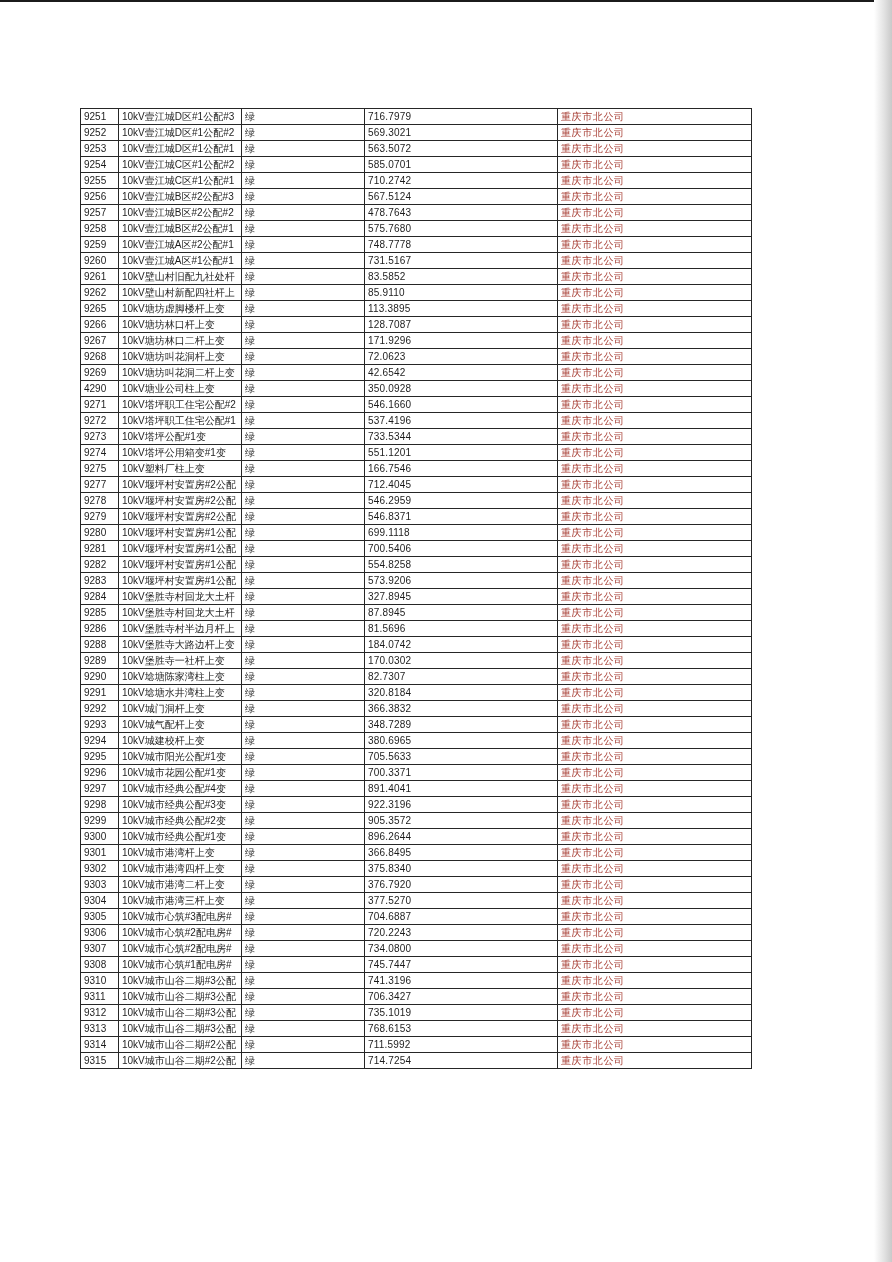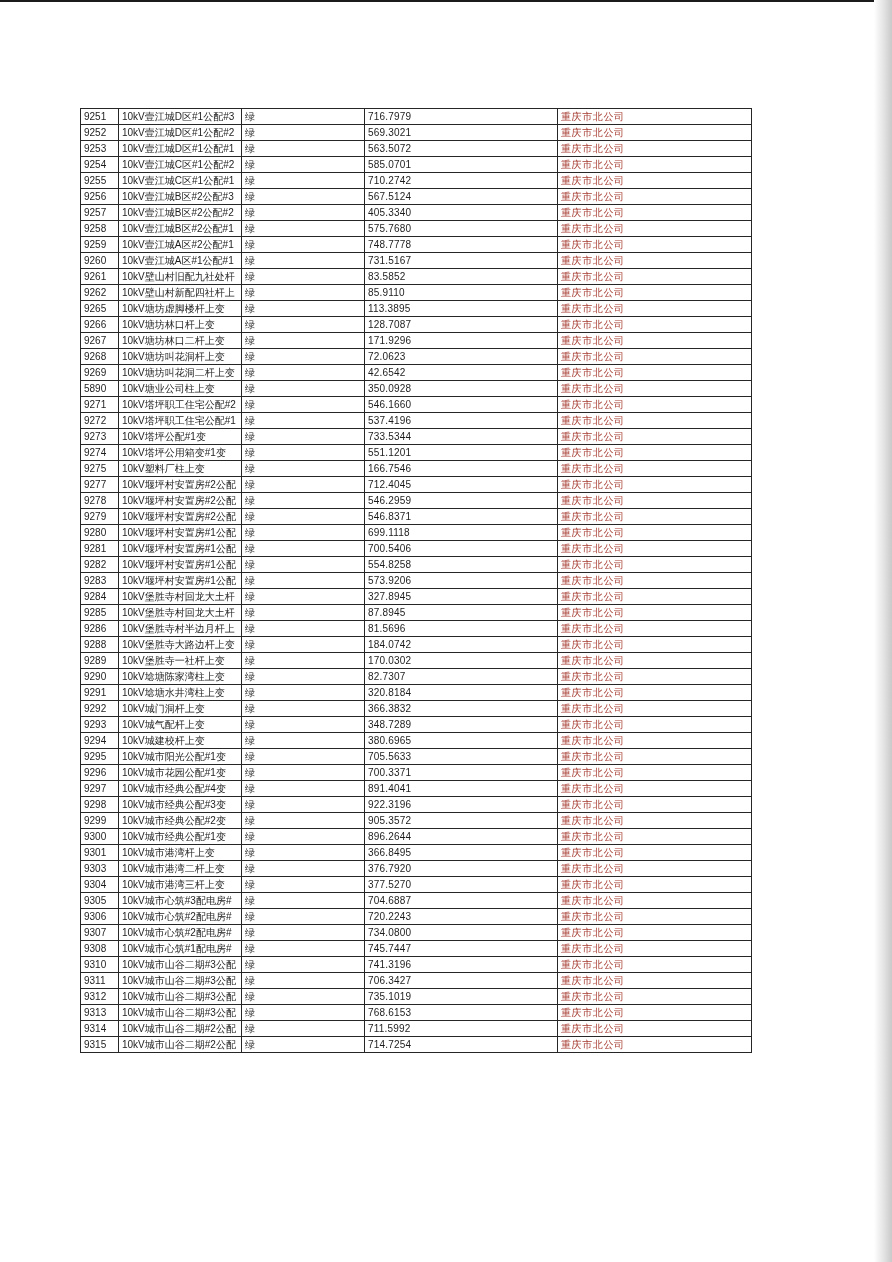--- a/index.html
+++ b/index.html
@@ -86,21 +86,21 @@
           <td class="c0">9256</td>
           <td class="c1">10kV壹江城B区#2公配#3</td>
           <td class="c2">绿</td>
           <td class="c3">567.5124</td>
           <td class="c4" style="color: rgb(166, 60, 50);">重庆市北公司</td>
         </tr>
         <tr>
           <td class="c0">9257</td>
           <td class="c1">10kV壹江城B区#2公配#2</td>
           <td class="c2">绿</td>
-          <td class="c3">405.3340</td>
+          <td class="c3">478.7643</td>
           <td class="c4" style="color: rgb(166, 60, 50);">重庆市北公司</td>
         </tr>
         <tr>
           <td class="c0">9258</td>
           <td class="c1">10kV壹江城B区#2公配#1</td>
           <td class="c2">绿</td>
           <td class="c3">575.7680</td>
           <td class="c4" style="color: rgb(166, 60, 50);">重庆市北公司</td>
         </tr>
         <tr>
@@ -160,21 +160,21 @@
           <td class="c4" style="color: rgb(166, 60, 50);">重庆市北公司</td>
         </tr>
         <tr>
           <td class="c0">9269</td>
           <td class="c1">10kV塘坊叫花洞二杆上变</td>
           <td class="c2">绿</td>
           <td class="c3">42.6542</td>
           <td class="c4" style="color: rgb(166, 60, 50);">重庆市北公司</td>
         </tr>
         <tr>
-          <td class="c0">5890</td>
+          <td class="c0">4290</td>
           <td class="c1">10kV塘业公司柱上变</td>
           <td class="c2">绿</td>
           <td class="c3">350.0928</td>
           <td class="c4" style="color: rgb(166, 60, 50);">重庆市北公司</td>
         </tr>
         <tr>
           <td class="c0">9271</td>
           <td class="c1">10kV塔坪职工住宅公配#2</td>
           <td class="c2">绿</td>
           <td class="c3">546.1660</td>
@@ -367,20 +367,27 @@
           <td class="c1">10kV城市经典公配#1变</td>
           <td class="c2">绿</td>
           <td class="c3">896.2644</td>
           <td class="c4" style="color: rgb(166, 60, 50);">重庆市北公司</td>
         </tr>
         <tr>
           <td class="c0">9301</td>
           <td class="c1">10kV城市港湾杆上变</td>
           <td class="c2">绿</td>
           <td class="c3">366.8495</td>
+          <td class="c4" style="color: rgb(166, 60, 50);">重庆市北公司</td>
+        </tr>
+        <tr>
+          <td class="c0">9302</td>
+          <td class="c1">10kV城市港湾四杆上变</td>
+          <td class="c2">绿</td>
+          <td class="c3">375.8340</td>
           <td class="c4" style="color: rgb(166, 60, 50);">重庆市北公司</td>
         </tr>
         <tr>
           <td class="c0">9303</td>
           <td class="c1">10kV城市港湾二杆上变</td>
           <td class="c2">绿</td>
           <td class="c3">376.7920</td>
           <td class="c4" style="color: rgb(166, 60, 50);">重庆市北公司</td>
         </tr>
         <tr>

